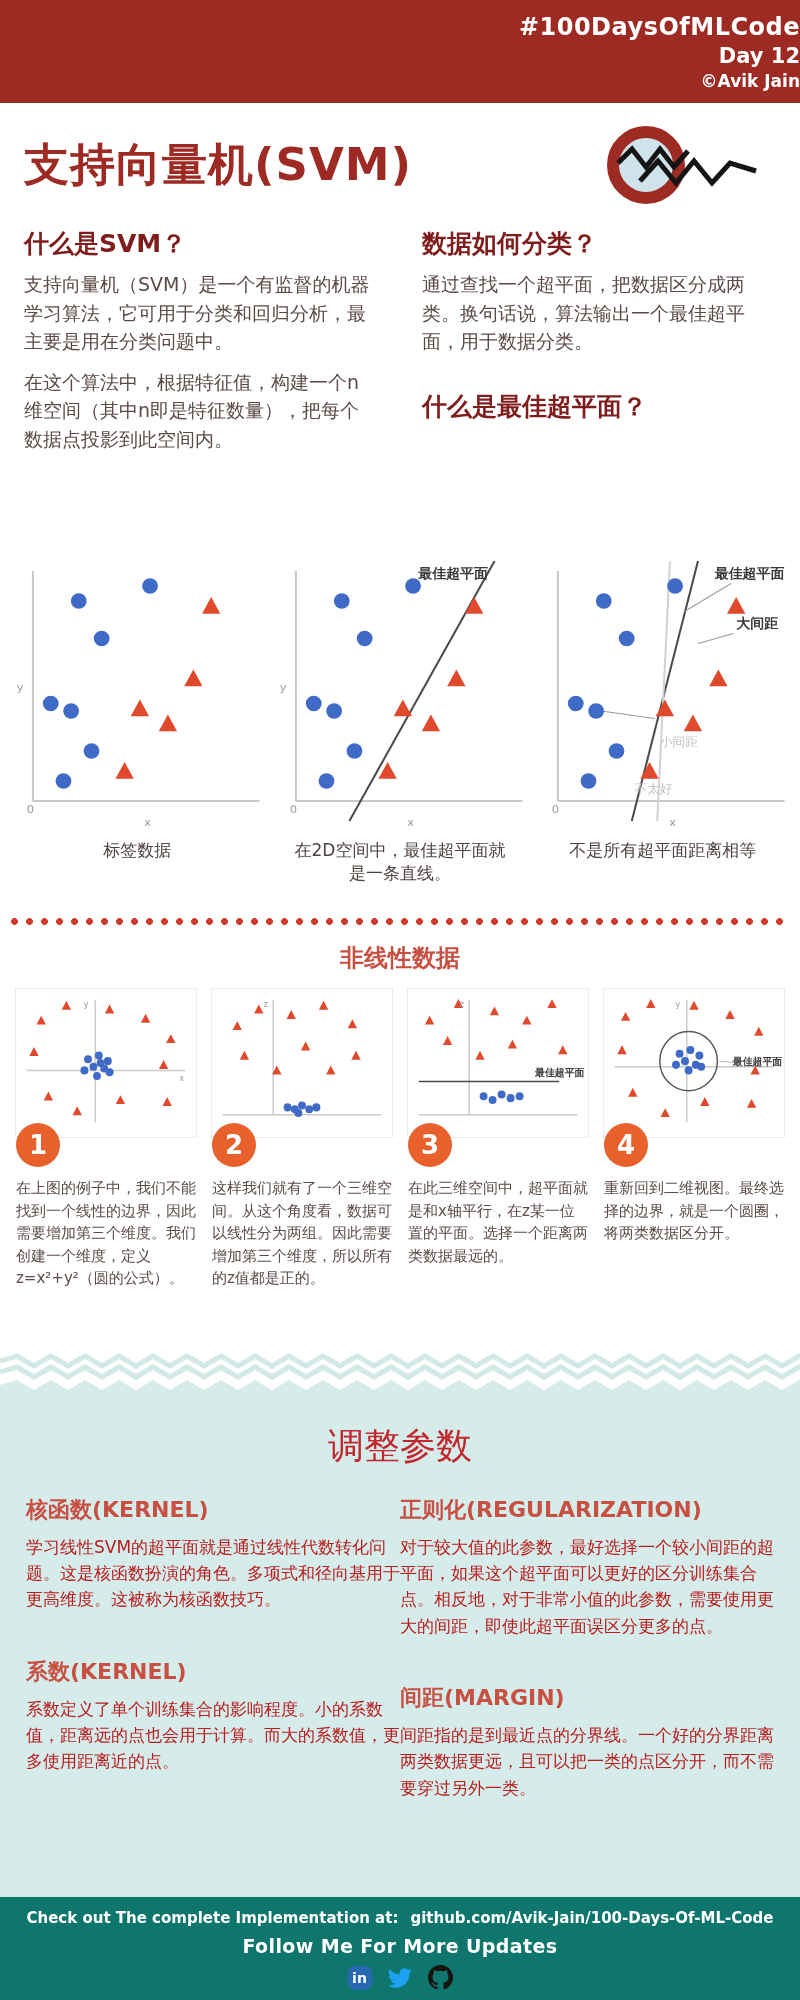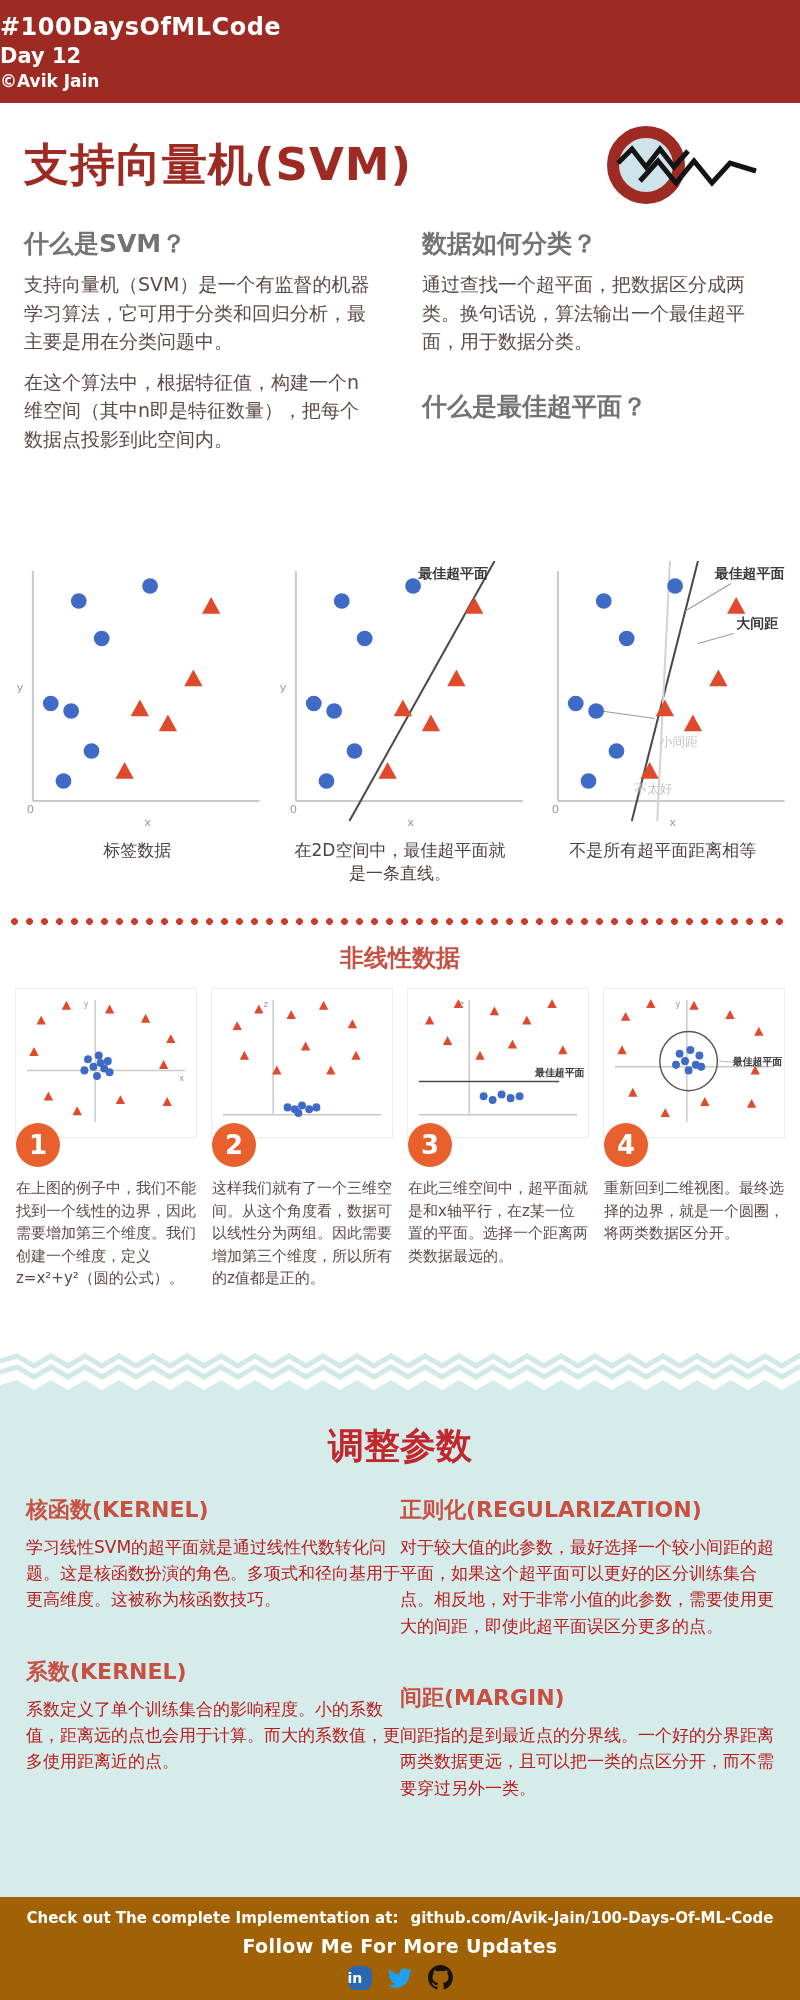--- a/index.html
+++ b/index.html
@@ -3,33 +3,33 @@
 <meta charset="utf-8">
 <style>
   html,body{margin:0;padding:0;}
   body{
     width:800px;height:2000px;position:relative;overflow:hidden;background:#ffffff;
     font-family:"DejaVu Sans","Liberation Sans",sans-serif;
   }
   *{box-sizing:border-box;}
 
   
-  .topbar{background:#9e2b23;color:#fff;text-align:left;padding:13px 0 12px;}
+  .topbar{background:#9e2b23;color:#fff;text-align:right;padding:13px 0 12px;}
   .topbar-line1{font-size:24px;font-weight:bold;letter-spacing:.5px;}
   .topbar-line2{font-size:21px;font-weight:bold;margin-top:3px;}
   .topbar-line3{font-size:17px;font-weight:bold;margin-top:3px;}
 
   
   .title-row{display:flex;align-items:center;justify-content:space-between;padding:0 26px 0 24px;margin-top:14px;}
   .page-title{font-size:45px;font-weight:bold;color:#9e2b23;margin:0;letter-spacing:1px;}
   .logo{width:180px;height:96px;flex:0 0 auto;}
 
   
   .intro-grid{display:grid;grid-template-columns:1fr 1fr;column-gap:44px;padding:0 24px;margin-top:10px;}
-  .sec-h{font-size:25px;font-weight:bold;color:#737373;margin:14px 0 10px;}
+  .sec-h{font-size:25px;font-weight:bold;color:#7f1d1d;margin:14px 0 10px;}
   .sec-h.first{margin-top:4px;}
   .body-p{font-size:19px;line-height:1.5;color:#5b4a46;margin:7px 0 12px;}
 
   
   .plots-row{display:flex;padding:0 6px;margin-top:96px;}
   .plot{flex:1;padding:0 4px;}
   .plot svg{width:100%;height:270px;display:block;background:#fff;}
   .plot-caption{font-size:17px;line-height:1.35;color:#4f4341;text-align:center;max-width:215px;margin:8px auto 0;min-height:48px;}
 
   
@@ -60,35 +60,35 @@
   .step-badge{width:44px;height:44px;border-radius:50%;background:#e8612c;color:#fff;
     font-size:26px;font-weight:bold;display:flex;align-items:center;justify-content:center;
     margin:-15px 0 0 1px;position:relative;z-index:2;}
   .step-text{font-size:15px;line-height:1.5;color:#5b4a46;margin:10px 1px 0;}
 
   
   .wave{display:block;width:800px;height:44px;margin-top:62px;}
   .wave-line{fill:none;stroke:#d2e9e8;stroke-width:5;}
   .wave-fill{fill:#d6eceb;stroke:none;}
   .params-section{background:#d6eceb;padding:4px 26px 140px;min-height:480px;}
-  .params-title{font-size:36px;font-weight:bold;color:#c1272d;text-align:center;margin:22px 0 0;}
+  .params-title{font-size:36px;font-weight:normal;color:#c1272d;text-align:center;margin:22px 0 0;}
   .params-grid{display:grid;grid-template-columns:1fr 1fr;}
   .param-h{font-size:22px;font-weight:bold;color:#c85043;margin:30px 0 9px;}
   .param-h.first{margin-top:24px;}
   .param-p{font-size:17px;line-height:1.55;color:#b91c1c;margin:0;}
 
   
-  .footer{position:absolute;left:0;right:0;bottom:0;background:#a16207;color:#fff;
+  .footer{position:absolute;left:0;right:0;bottom:0;background:#0f766e;color:#fff;
     text-align:center;padding:12px 0 10px;}
   .footer-line1{display:flex;justify-content:center;align-items:baseline;gap:12px;
     font-size:15px;font-weight:bold;}
   .footer-line2{font-size:19px;font-weight:bold;margin-top:8px;letter-spacing:.4px;}
   .social-row{display:flex;justify-content:center;align-items:center;gap:15px;margin-top:8px;}
   .li-icon{width:24px;height:24px;background:#2867b2;border-radius:8px;color:#fff;
-    font-weight:bold;font-size:14px;display:flex;align-items:center;}
+    font-weight:bold;font-size:14px;display:flex;align-items:center;justify-content:center;}
   .tw-icon{width:26px;height:24px;}
   .gh-icon{width:25px;height:25px;}
 </style>
 </head>
 <body>
 
 <div class="topbar">
   <div class="topbar-line1">#100DaysOfMLCode</div>
   <div class="topbar-line2">Day 12</div>
   <div class="topbar-line3">©Avik Jain</div>

